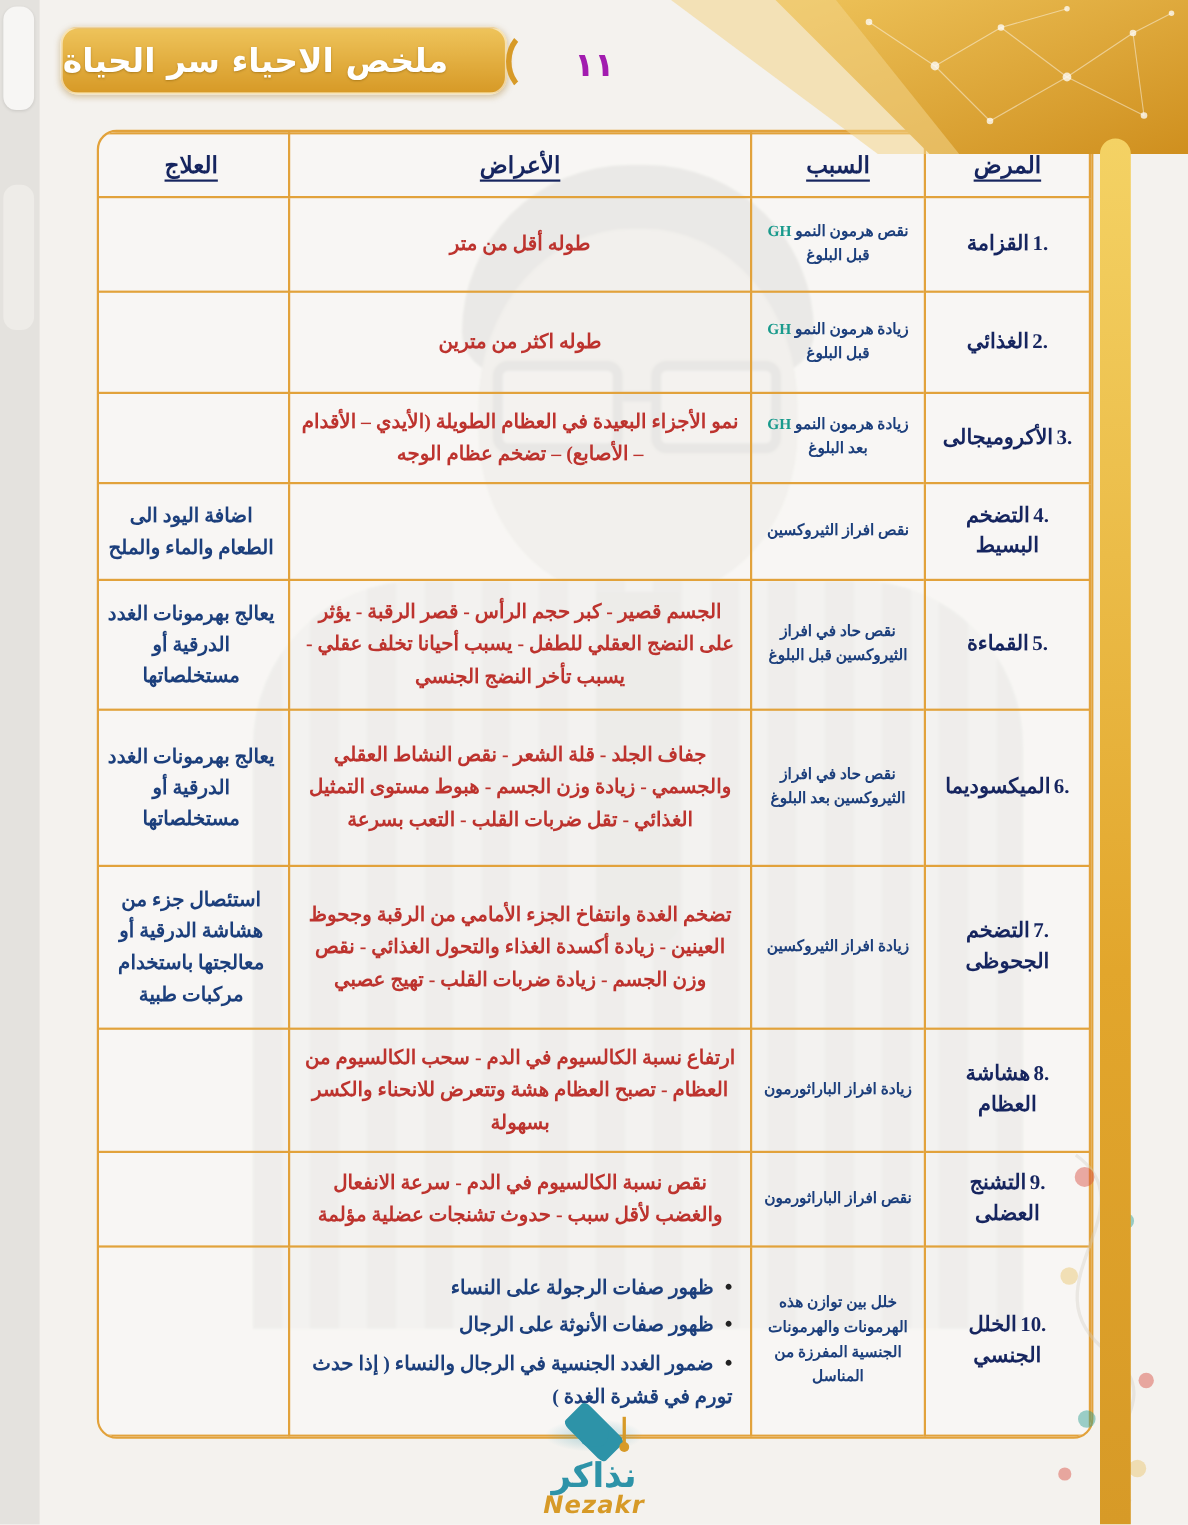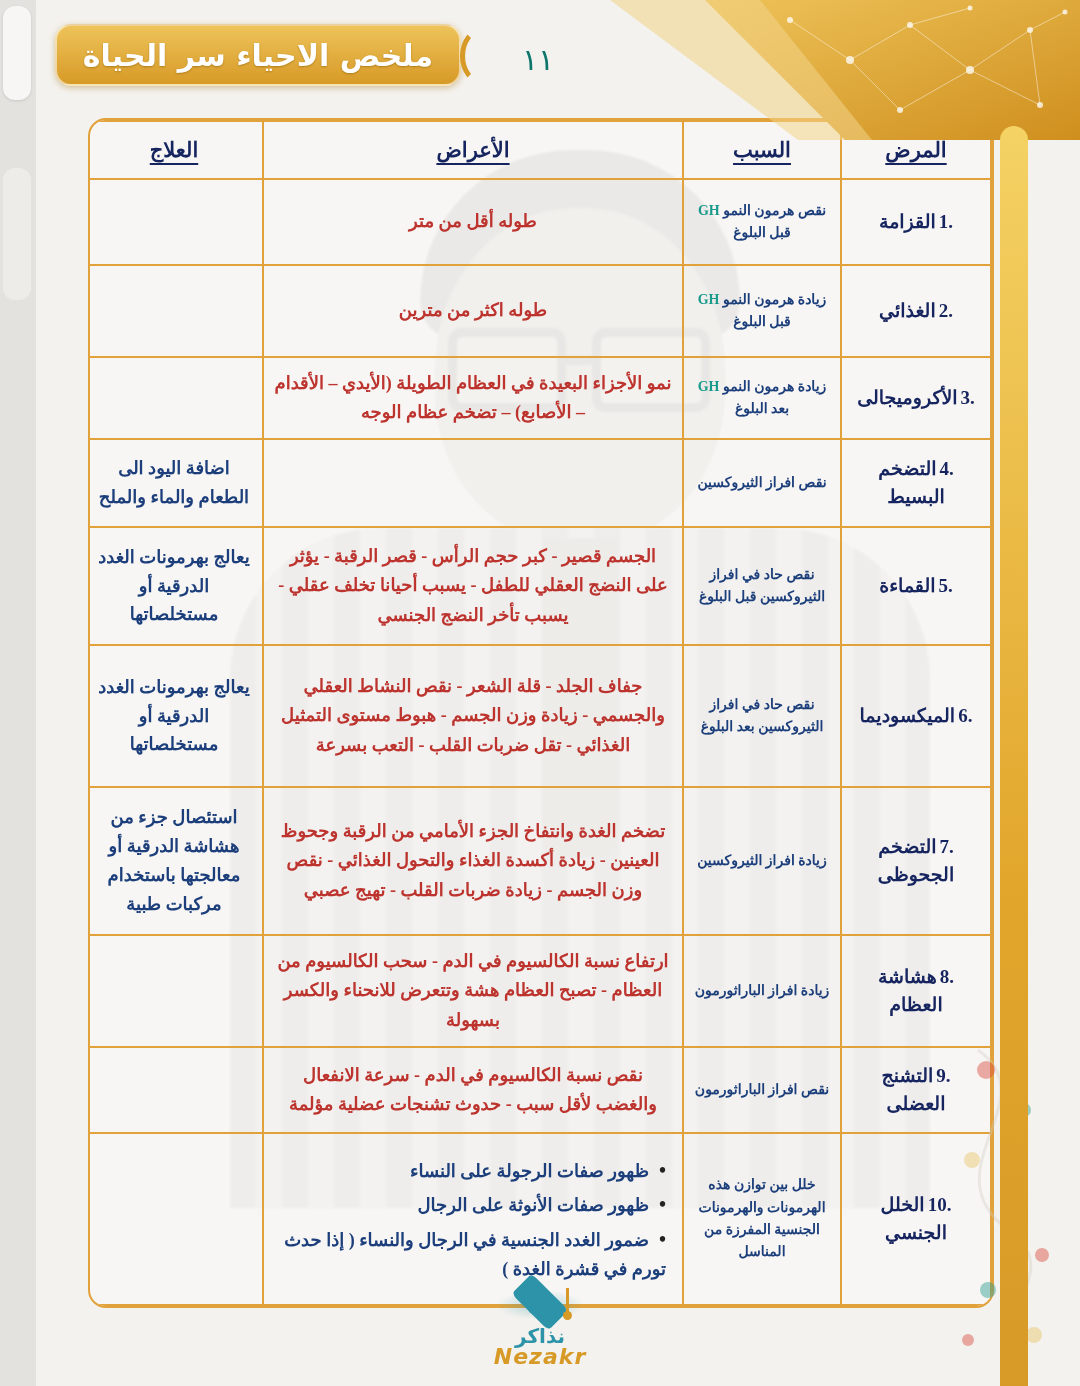--- a/index.html
+++ b/index.html
@@ -28,35 +28,35 @@
     position:absolute;left:1000px;top:126px;width:28px;height:1260px;z-index:3;
     background:linear-gradient(180deg,#f4d264,#e2a62c 60%,#d79a27);
     border-radius:14px 14px 0 0;
   }
 
   
   .banner{
     position:absolute;left:55px;top:24px;width:406px;height:62px;z-index:4;
     background:linear-gradient(180deg,var(--gold-light),var(--gold));
     border-radius:16px;border:2px solid rgba(255,255,255,.55);
-    display:flex;align-items:center;justify-content:center;
+    display:flex;align-items:center;
     box-shadow:0 2px 6px rgba(150,100,10,.35);
   }
   .banner .title{
     color:#ffffff;font-size:30px;font-weight:700;direction:rtl;
     text-shadow:0 1px 2px rgba(120,80,0,.45);white-space:nowrap;
   }
   .banner-arc{
     position:absolute;left:460px;top:27px;width:46px;height:58px;z-index:4;
     border:5px solid transparent;border-left:5px solid var(--gold);
     border-radius:50%;
   }
   .page-number{
     position:absolute;left:522px;top:42px;z-index:4;
-    color:#0f766e;font-size:30px;font-weight:400;
+    color:#a21caf;font-size:30px;font-weight:700;
   }
 
   
   .man{position:absolute;left:230px;top:150px;width:700px;height:1060px;opacity:.15;z-index:1;filter:blur(1px);pointer-events:none;}
   .man .hair{position:absolute;left:190px;top:0;width:320px;height:190px;background:#6f6f6f;border-radius:160px 160px 40px 40px;}
   .man .face{position:absolute;left:205px;top:58px;width:290px;height:335px;background:#b9b1a6;border-radius:48% 48% 45% 45%;}
   .man .glass{position:absolute;top:178px;width:118px;height:84px;border:9px solid #5c5c5c;border-radius:14px;background:rgba(255,255,255,.3);}
   .man .g1{left:218px;} .man .g2{left:362px;}
   .man .bridge{position:absolute;left:336px;top:206px;width:30px;height:9px;background:#5c5c5c;}
   .man .body{position:absolute;left:0;top:378px;width:700px;height:680px;
@@ -108,21 +108,21 @@
   .watermark{position:absolute;left:445px;top:1272px;width:190px;z-index:6;text-align:center;}
   .cap-wrap{position:relative;height:50px;}
   .cap-glow{position:absolute;left:50%;top:18px;width:90px;height:30px;transform:translateX(-50%);
     background:radial-gradient(ellipse at center, rgba(45,147,168,.35), transparent 70%);border-radius:50%;}
   .cap-top{position:absolute;left:50%;top:4px;width:52px;height:52px;transform:translateX(-50%) rotate(45deg) scale(1,.55);
     background:var(--logo-teal);border-radius:7px;}
   .cap-base{position:absolute;left:50%;top:28px;width:26px;height:15px;transform:translateX(-50%);
     background:var(--logo-teal);border-radius:0 0 9px 9px;}
   .cap-tassel{position:absolute;left:calc(50% + 26px);top:16px;width:3px;height:24px;background:var(--gold);}
   .cap-tassel::after{content:"";position:absolute;left:-3px;bottom:-8px;width:9px;height:9px;border-radius:50%;background:var(--gold);}
-  .wm-ar{color:var(--logo-teal);font-size:20px;font-weight:700;direction:rtl;margin-top:2px;}
+  .wm-ar{color:var(--logo-teal);font-size:31px;font-weight:700;direction:rtl;margin-top:2px;}
   .wm-en{color:var(--gold);font-size:22px;font-weight:700;font-style:italic;letter-spacing:1px;margin-top:-4px;}
 </style>
 </head>
 <body>
 
 <div class="page">
 
   <div class="left-strip">
     <div class="strip-bar b1"></div>
     <div class="strip-bar b2"></div>

